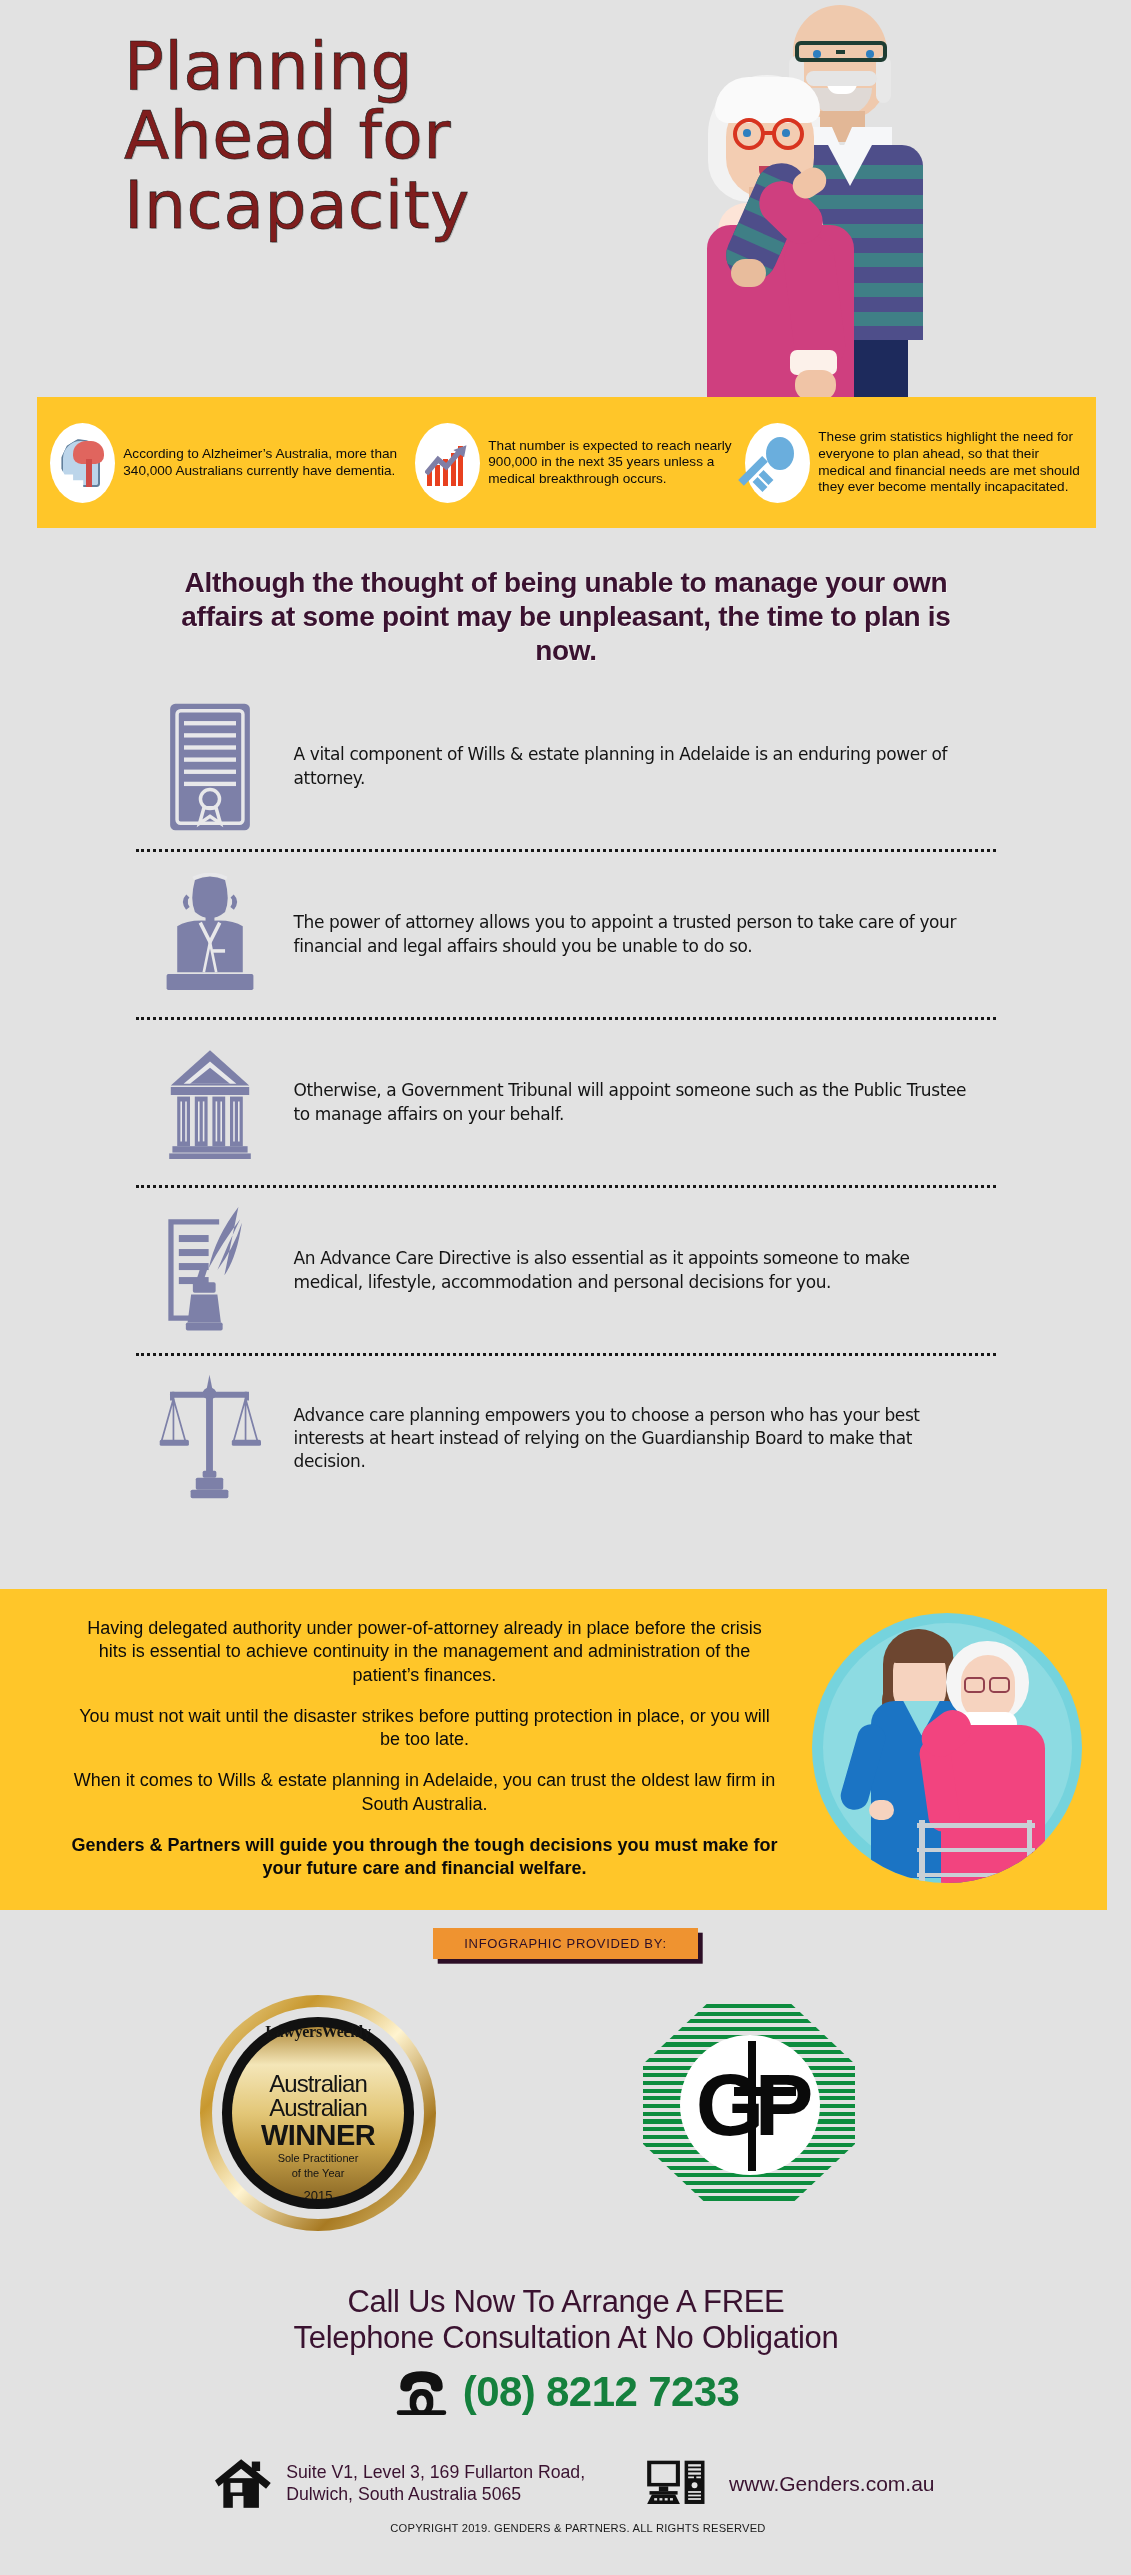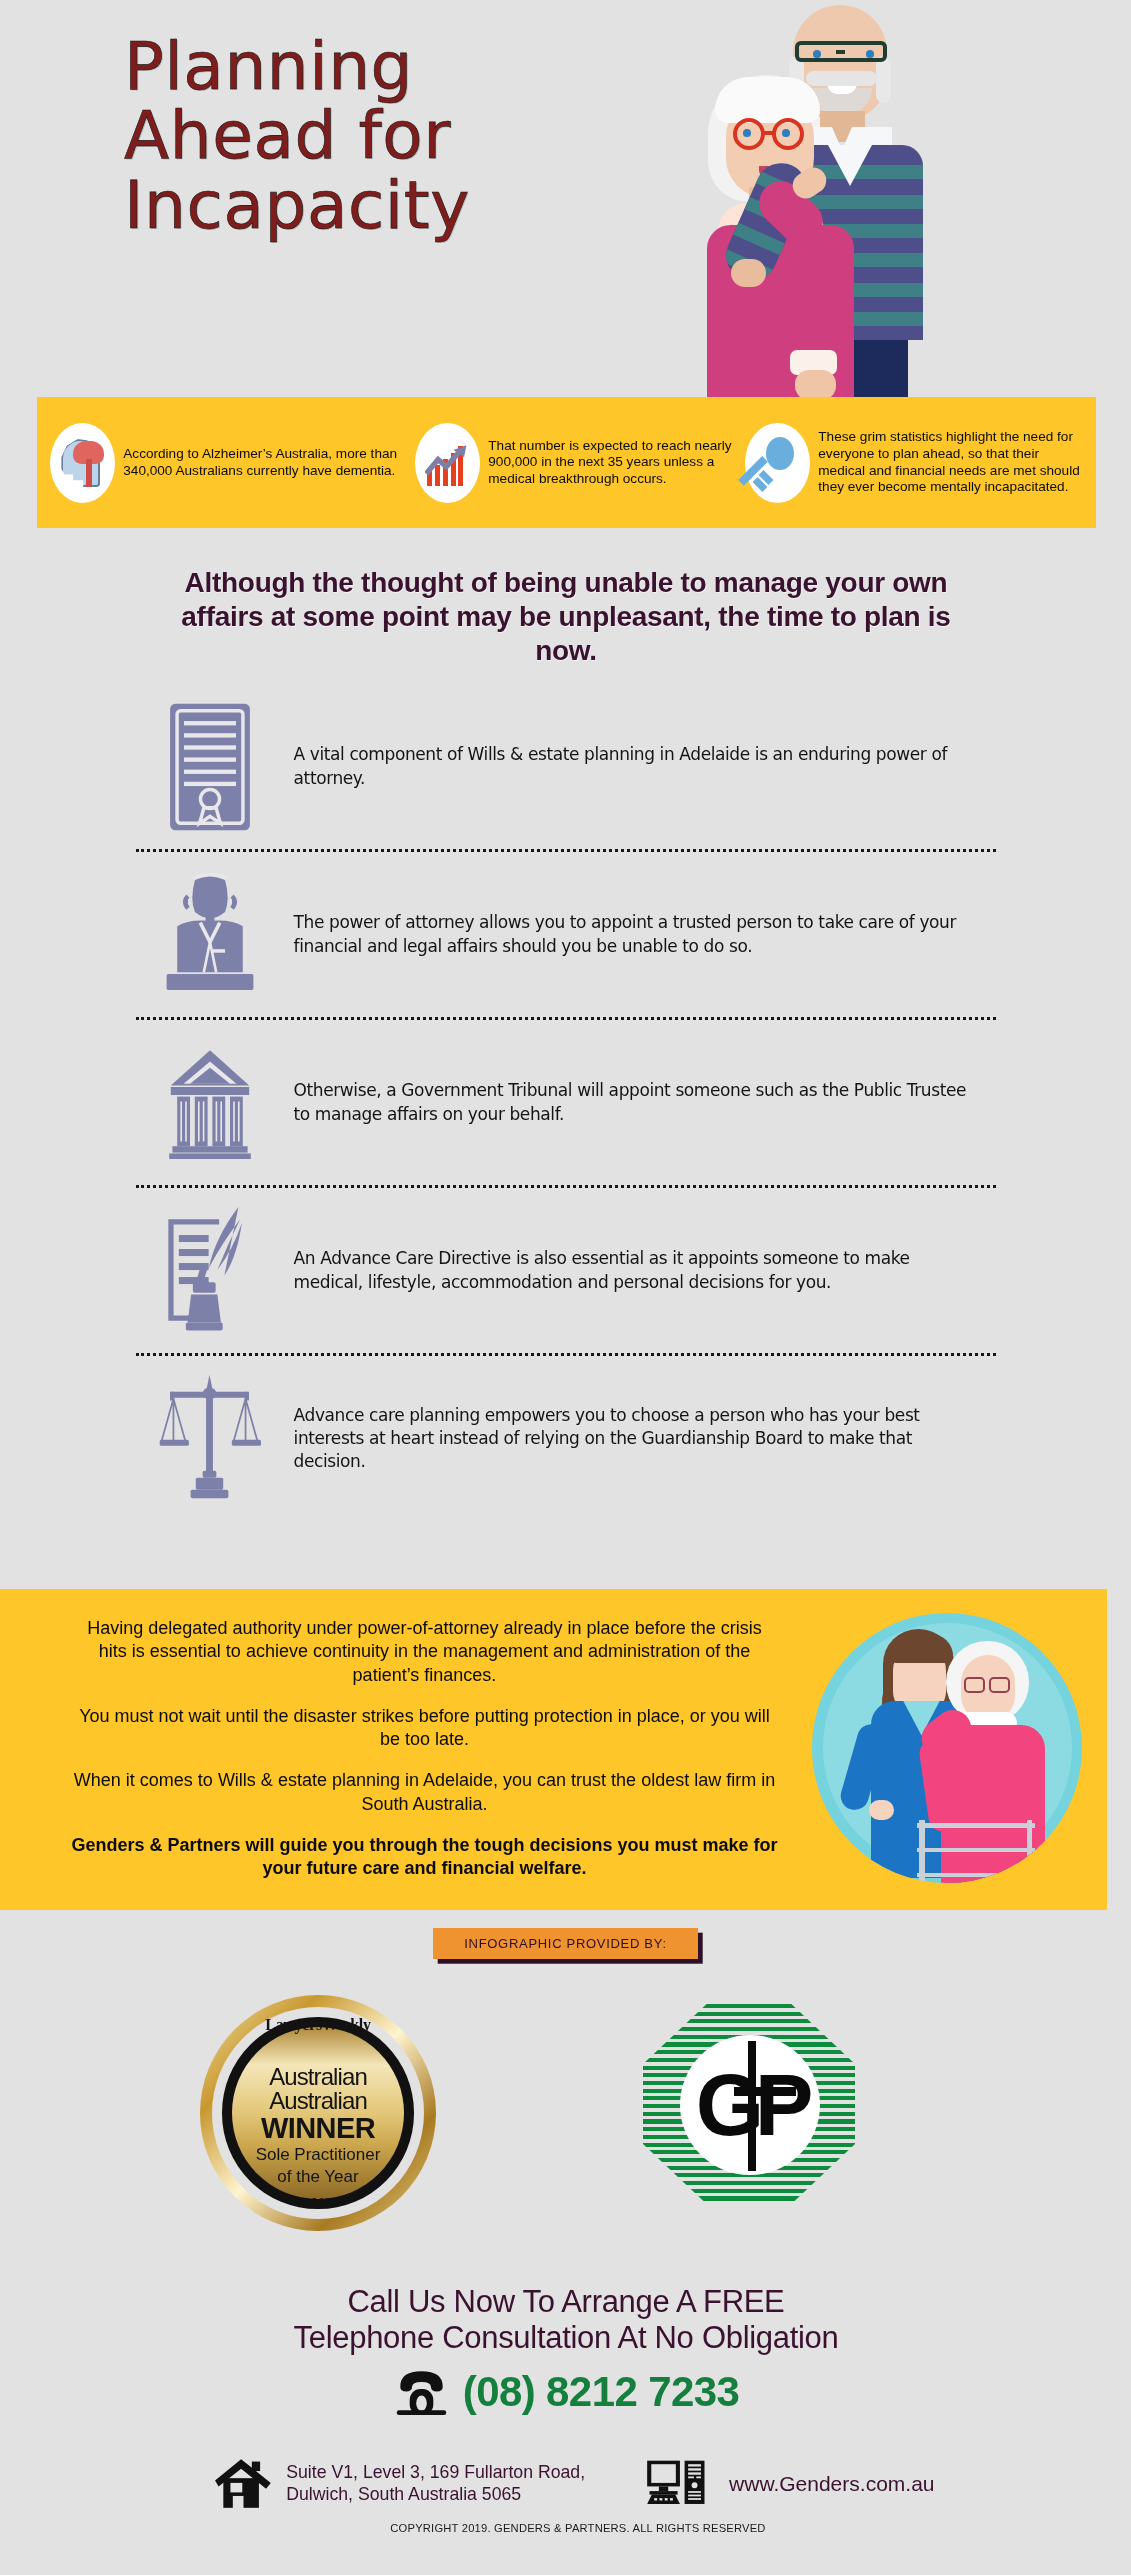--- a/index.html
+++ b/index.html
@@ -162,21 +162,21 @@
   .ring-white { position:absolute; inset:11.8px; border-radius:50%; background:#e2e2e2; }
   .ring-black { position:absolute; inset:22.4px; border-radius:50%; background:#111; }
   .ring-gold { position:absolute; inset:32px; border-radius:50%;
      background:linear-gradient(180deg,#b08a3a 0%,#f4e6b8 22%,#e3c778 50%,#c9a44b 70%,#8d6a26 100%); }
   .badge-content { position:absolute; inset:32px; border-radius:50%; display:flex;
      flex-direction:column; align-items:center; justify-content:center; color:#141414; text-align:center; }
   .bc-lw { font-family:"Liberation Serif", serif; font-weight:700; font-size:16px; letter-spacing:-0.3px;}
   .bc-aus { font-size:24px; font-weight:400; line-height:.95; letter-spacing:-0.9px;margin-top:32px; }
   .bc-law { font-size:24px; font-weight:400; line-height:1.0; letter-spacing:-0.9px; }
   .bc-win { font-size:29px; font-weight:700; line-height:1.05; letter-spacing:-0.6px; }
-  .bc-sole { font-size:17px; line-height:1.15; margin-top:2.4px;}
+  .bc-sole { font-size:11px; line-height:1.15; margin-top:2.4px;}
   .bc-year { font-size:13px; margin-top:8.3px; }
 
   .badge-gp { position:absolute; left:643px; top:2004px; width:212px; height:200px; }
   .gp-oct { position:absolute; inset:0;
     clip-path:polygon(30% 0,70% 0,100% 30%,100% 70%,70% 100%,30% 100%,0 70%,0 30%);
     background:repeating-linear-gradient(180deg,#0d8c3e 0px,#0d8c3e 4.1px,#e2e2e2 4.1px,#e2e2e2 7.7px); }
   .gp-white { position:absolute; left:37px; top:31px; width:140px; height:140px; border-radius:50%; background:#fff; }
   .gp-letters { position:absolute; left:37px; top:31px; width:140px; height:140px;
       display:flex; align-items:center; justify-content:center;
       font-family:"Liberation Sans", sans-serif; font-weight:700; font-size:88px; color:#0a0a0a; letter-spacing:-9.4px;}

